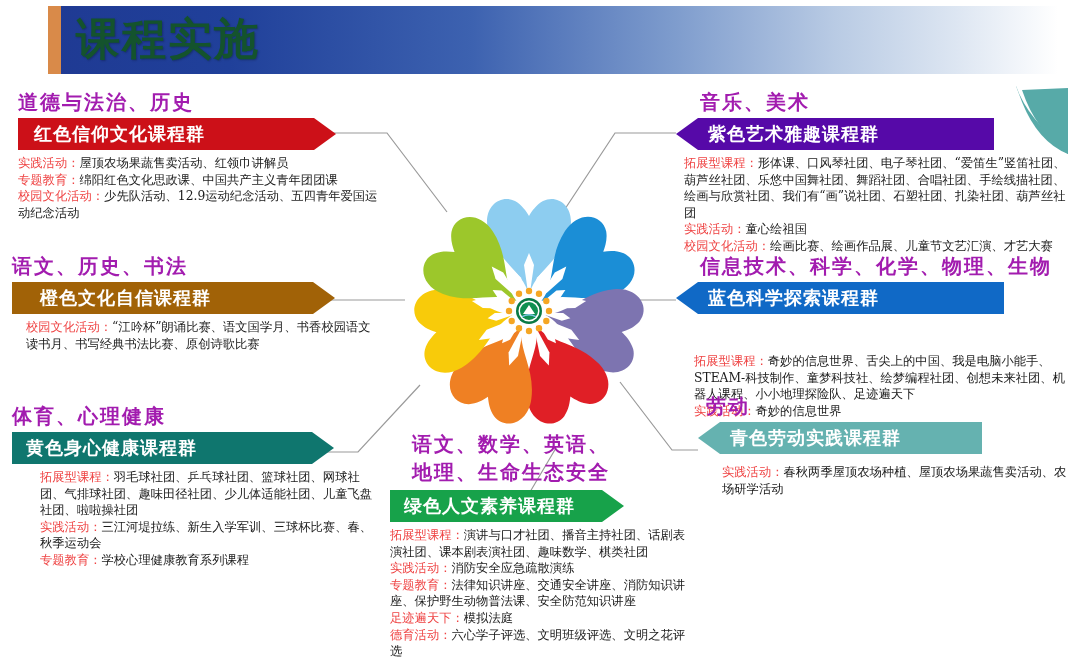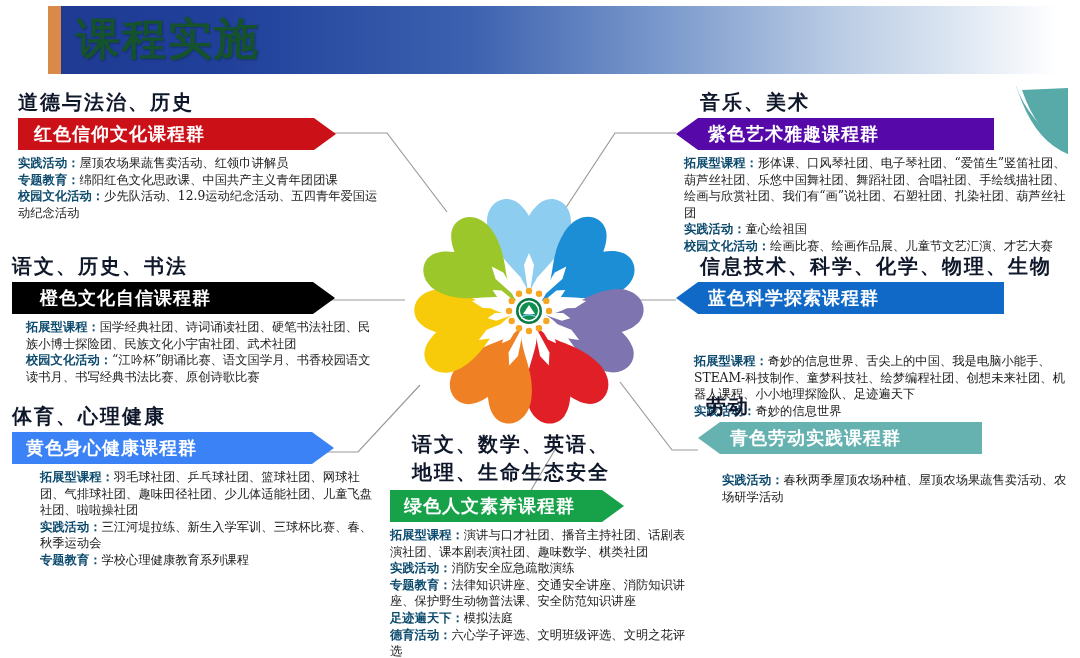--- a/index.html
+++ b/index.html
@@ -32,21 +32,21 @@
 
   
   .connectors{position:absolute;left:0;top:0;width:1080px;height:658px;pointer-events:none;}
 
   
   .flower{position:absolute;left:404px;top:186px;width:250px;height:250px;}
 
   
   .block{position:absolute;}
   .subject{
-    font-size:20px;color:#0f172a;font-weight:bold;letter-spacing:2px;
+    font-size:20px;color:#a21caf;font-weight:bold;letter-spacing:2px;
     font-family:"DejaVu Serif","Liberation Serif",serif;
     line-height:28px;margin:0 0 2px 0;white-space:pre-line;
   }
   .banner{
     position:relative;height:32px;line-height:32px;color:#ffffff;
     font-size:18px;font-weight:bold;letter-spacing:1px;
     font-family:"DejaVu Serif","Liberation Serif",serif;
     display:block;
   }
   .banner-r{ 
@@ -55,21 +55,21 @@
   }
   .banner-l{ 
     padding-left:32px;
     clip-path:polygon(22px 0, 100% 0, 100% 100%, 22px 100%, 0 50%);
   }
   .body-text{
     font-size:12.3px;line-height:16.6px;color:#1a1a1a;
     font-family:"DejaVu Serif","Liberation Serif",serif;
     margin-top:5px;
   }
-  .body-text .lbl{color:#0c4a6e;font-weight:bold;}
+  .body-text .lbl{color:#ef4444;}
   .body-text p{margin:0;}
 
   .indent{padding-left:14px;}
 </style>
 </head>
 <body>
 
 <div id="slide">
 
   <div class="header-bar"></div>
@@ -187,30 +187,29 @@
     <div class="banner banner-r" style="background:#cc1018;width:302px;">红色信仰文化课程群</div>
     <div class="body-text">
       <p><span class="lbl">实践活动：</span><span>屋顶农场果蔬售卖活动、红领巾讲解员</span></p>
       <p><span class="lbl">专题教育：</span><span>绵阳红色文化思政课、中国共产主义青年团团课</span></p>
       <p><span class="lbl">校园文化活动：</span><span>少先队活动、12.9运动纪念活动、五四青年爱国运动纪念活动</span></p>
     </div>
   </div>
 
   <div class="block" style="left:12px;top:252px;width:370px;">
     <div class="subject">语文、历史、书法</div>
-    <div class="banner banner-r indent" style="background:#000000;width:295px;padding-left:28px;">橙色文化自信课程群</div>
+    <div class="banner banner-r indent" style="background:#a16207;width:295px;padding-left:28px;">橙色文化自信课程群</div>
     <div class="body-text indent">
-      <p><span class="lbl">拓展型课程：</span><span>国学经典社团、诗词诵读社团、硬笔书法社团、民族小博士探险团、民族文化小宇宙社团、武术社团</span></p>
       <p><span class="lbl">校园文化活动：</span><span>“江吟杯”朗诵比赛、语文国学月、书香校园语文读书月、书写经典书法比赛、原创诗歌比赛</span></p>
     </div>
   </div>
 
   <div class="block" style="left:12px;top:402px;width:372px;">
     <div class="subject">体育、心理健康</div>
-    <div class="banner banner-r indent" style="background:#3b82f6;width:308px;">黄色身心健康课程群</div>
+    <div class="banner banner-r indent" style="background:#0f766e;width:308px;">黄色身心健康课程群</div>
     <div class="body-text" style="padding-left:28px;">
       <p><span class="lbl">拓展型课程：</span><span>羽毛球社团、乒乓球社团、篮球社团、网球社团、气排球社团、趣味田径社团、少儿体适能社团、儿童飞盘社团、啦啦操社团</span></p>
       <p><span class="lbl">实践活动：</span><span>三江河堤拉练、新生入学军训、三球杯比赛、春、秋季运动会</span></p>
       <p><span class="lbl">专题教育：</span><span>学校心理健康教育系列课程</span></p>
     </div>
   </div>
 
   <div class="block" style="left:390px;top:430px;width:300px;">
     <div class="subject" style="padding-left:22px;">语文、数学、英语、
 地理、生命生态安全</div>
@@ -239,18 +238,18 @@
     <div class="banner banner-l" style="background:#1069c6;width:296px;">蓝色科学探索课程群</div>
     <div class="body-text" style="padding-left:18px;margin-top:39px;">
       <p><span class="lbl">拓展型课程：</span><span>奇妙的信息世界、舌尖上的中国、我是电脑小能手、STEAM-科技制作、童梦科技社、绘梦编程社团、创想未来社团、机器人课程、小小地理探险队、足迹遍天下</span></p>
       <p><span class="lbl">实践活动：</span><span>奇妙的信息世界</span></p>
     </div>
   </div>
 
   <div class="block" style="left:698px;top:392px;width:372px;">
     <div class="subject" style="padding-left:8px;">劳动</div>
     <div class="banner banner-l" style="background:#65b2b0;width:252px;">青色劳动实践课程群</div>
-    <div class="body-text" style="padding-left:24px;margin-top:18px;">
+    <div class="body-text" style="padding-left:24px;margin-top:10px;">
       <p><span class="lbl">实践活动：</span><span>春秋两季屋顶农场种植、屋顶农场果蔬售卖活动、农场研学活动</span></p>
     </div>
   </div>
 
 </div>
 
 </body></html>

